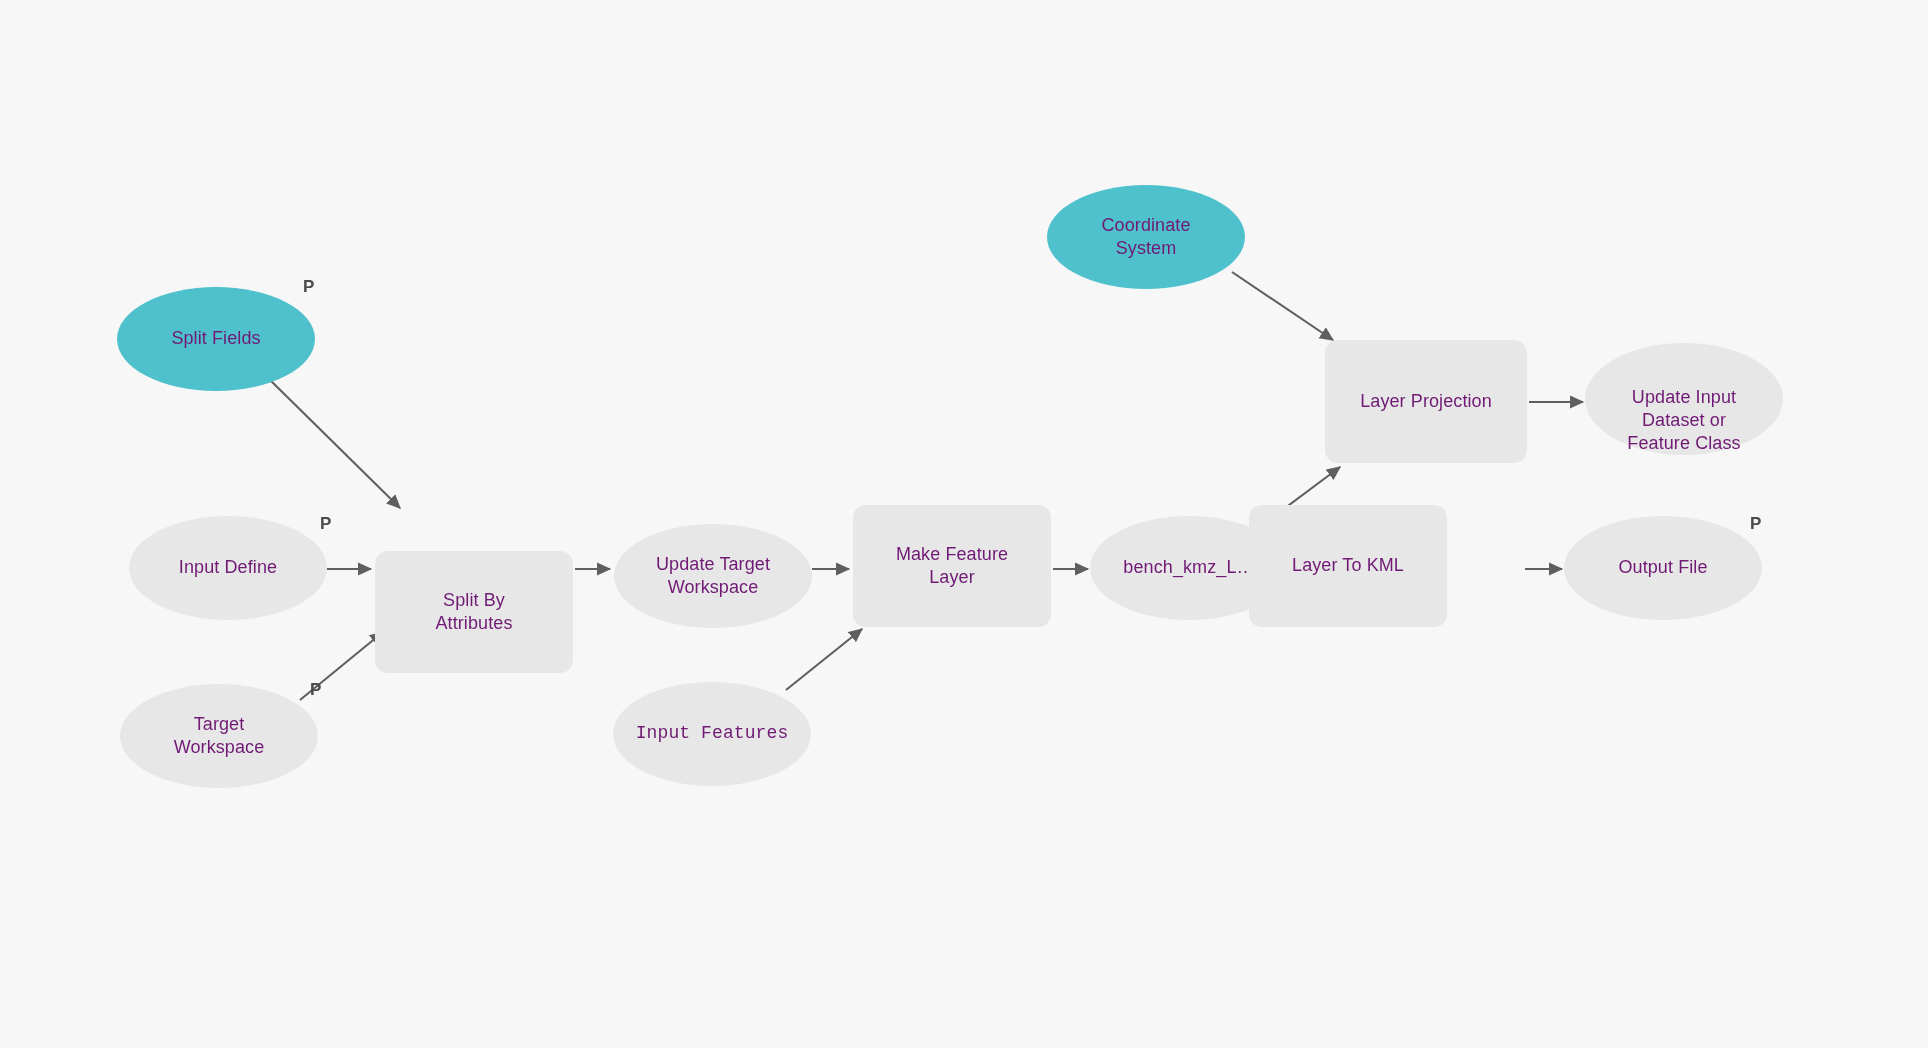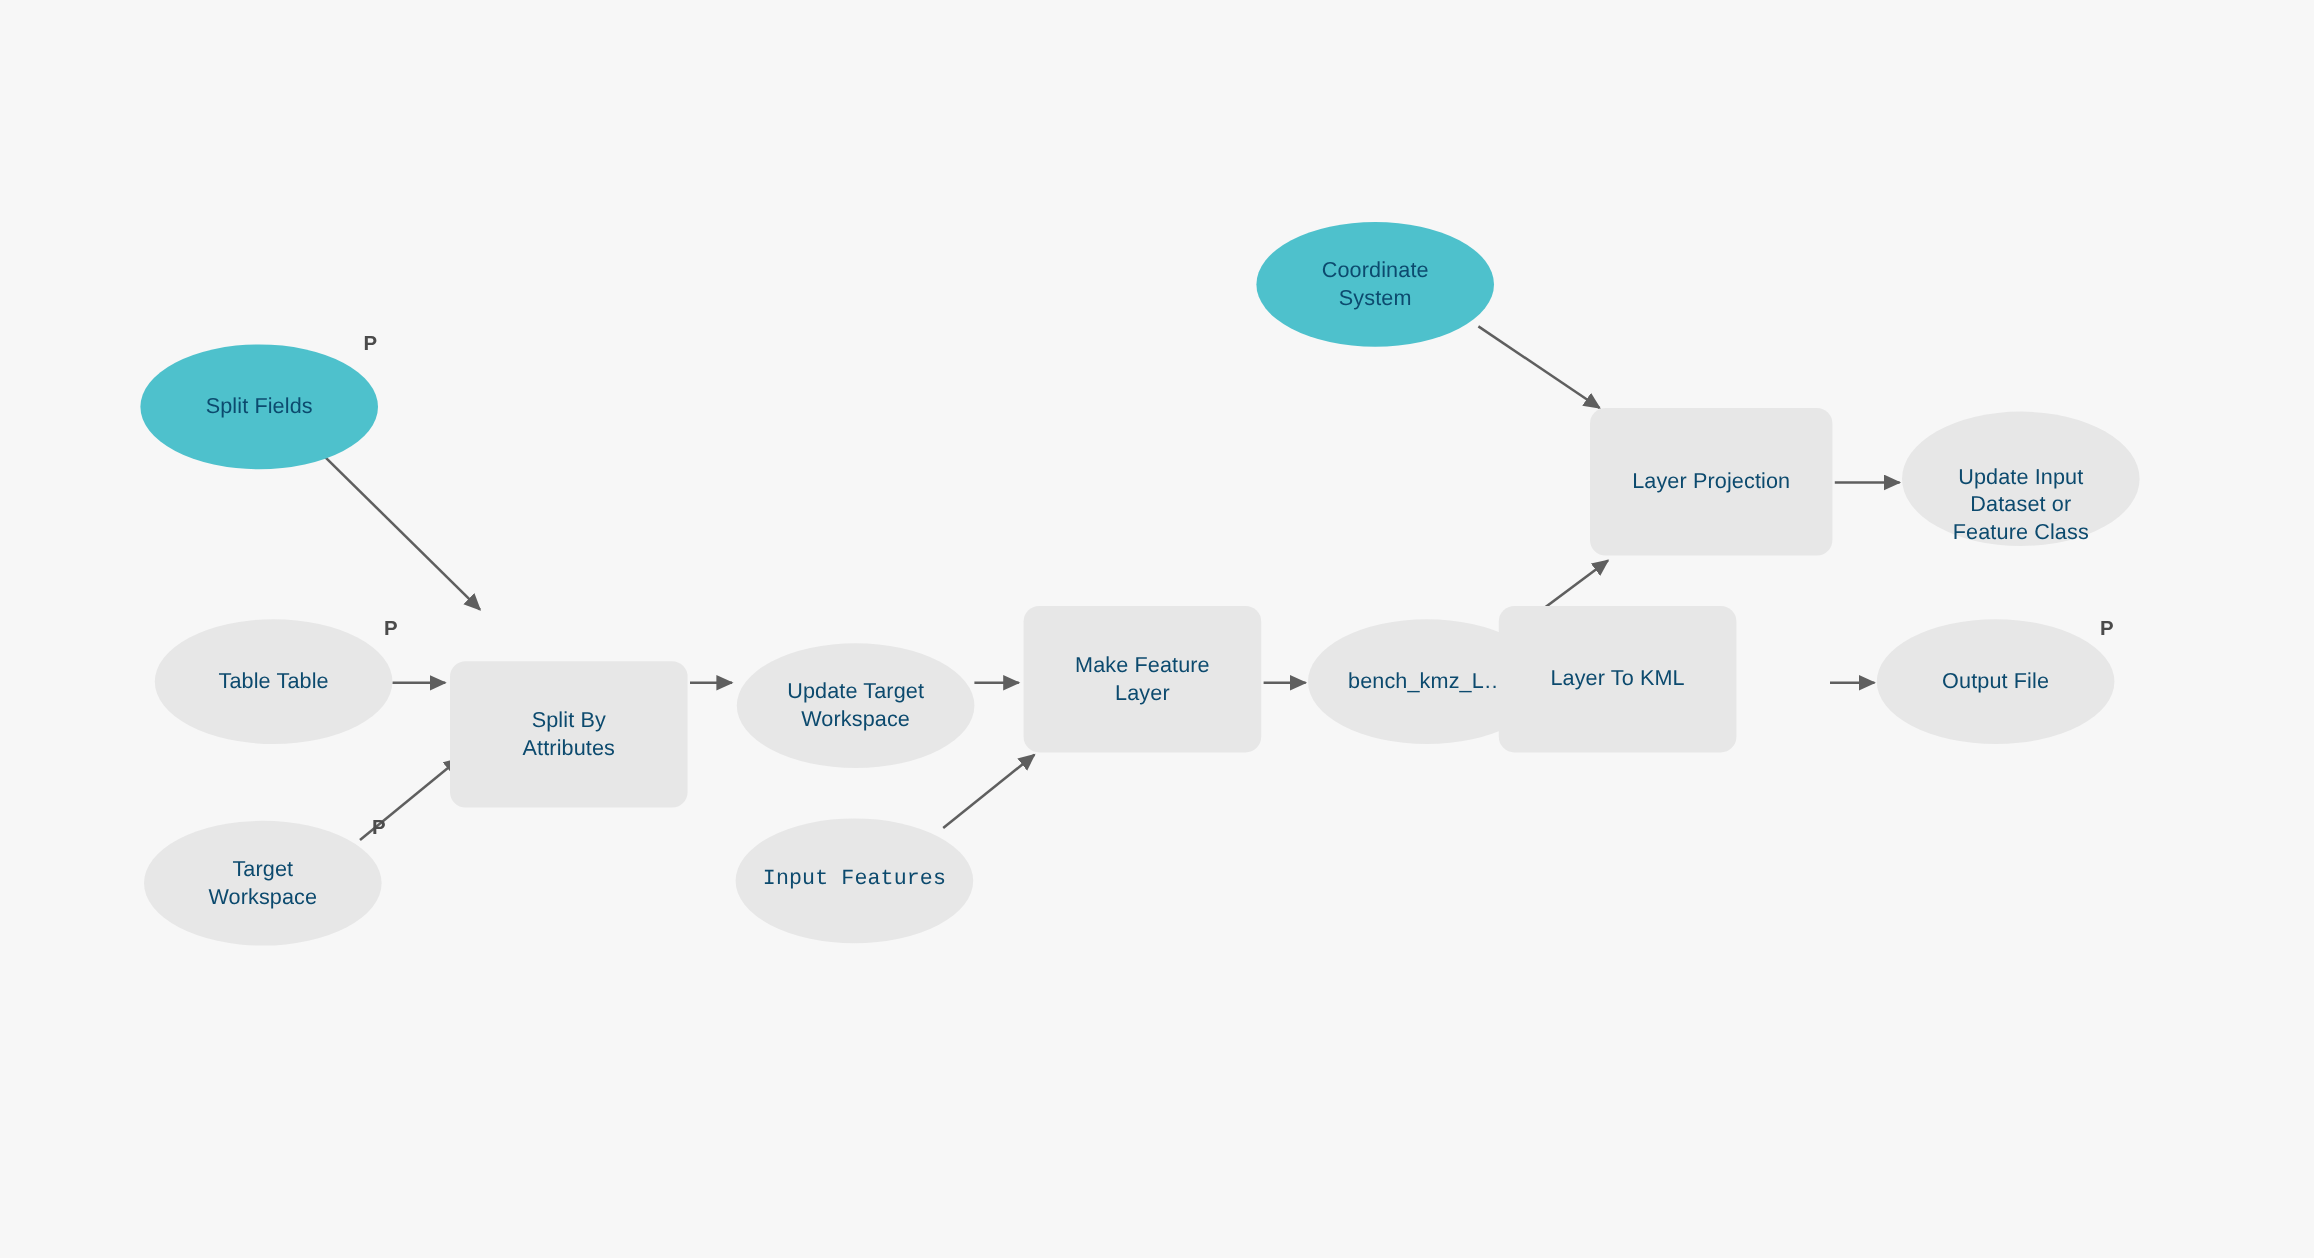--- a/index.html
+++ b/index.html
@@ -28,21 +28,21 @@
     height: 1048px;
     pointer-events: none;
   }
   .node {
     position: absolute;
     display: flex;
     align-items: center;
     justify-content: center;
     text-align: center;
     box-sizing: border-box;
-    color: #0c4a6e;
+    color: #701a75;
     font-size: 18px;
     line-height: 1.28;
     letter-spacing: 0.1px;
     white-space: pre-line;
     padding: 0 8px;
   }
   .node.variable {
     background: #e7e7e7;
     border-radius: 50%;
   }
@@ -85,28 +85,28 @@
       <line x1="1053" y1="569" x2="1088" y2="569" stroke="#5f5f5f" stroke-width="2.1" marker-end="url(#arrowhead)"></line>
       <line x1="1288" y1="569" x2="1321" y2="569" stroke="#5f5f5f" stroke-width="2.1" marker-end="url(#arrowhead)"></line>
       <line x1="1525" y1="569" x2="1562" y2="569" stroke="#5f5f5f" stroke-width="2.1" marker-end="url(#arrowhead)"></line>
       <line x1="1253" y1="532" x2="1340" y2="467" stroke="#5f5f5f" stroke-width="2.1" marker-end="url(#arrowhead)"></line>
       <line x1="1232" y1="272" x2="1333" y2="340" stroke="#5f5f5f" stroke-width="2.1" marker-end="url(#arrowhead)"></line>
       <line x1="1529" y1="402" x2="1583" y2="402" stroke="#5f5f5f" stroke-width="2.1" marker-end="url(#arrowhead)"></line>
     </svg>
   <div id="node-layer">
       <div class="node variable param" style="left: 117px; top: 287px; width: 198px; height: 104px;"><span class="node-label">Split Fields</span></div>
       <div class="p-badge" style="left: 303px; top: 278px;">P</div>
-      <div class="node variable" style="left: 129px; top: 516px; width: 198px; height: 104px;"><span class="node-label">Table Table</span></div>
+      <div class="node variable" style="left: 129px; top: 516px; width: 198px; height: 104px;"><span class="node-label">Input Define</span></div>
       <div class="p-badge" style="left: 320px; top: 515px;">P</div>
       <div class="node variable" style="left: 120px; top: 684px; width: 198px; height: 104px;"><span class="node-label">Target
 Workspace</span></div>
       <div class="p-badge" style="left: 310px; top: 681px;">P</div>
       <div class="node tool" style="left: 375px; top: 505px; width: 198px; height: 122px; margin-top: 46px;"><span class="node-label">Split By
 Attributes</span></div>
-      <div class="node variable" style="left: 614px; top: 536px; width: 198px; height: 104px;"><span class="node-label">Update Target
+      <div class="node variable" style="left: 614px; top: 524px; width: 198px; height: 104px;"><span class="node-label">Update Target
 Workspace</span></div>
       <div class="node tool" style="left: 853px; top: 505px; width: 198px; height: 122px;"><span class="node-label">Make Feature
 Layer</span></div>
       <div class="node variable" style="left: 613px; top: 682px; width: 198px; height: 104px; font-family: Liberation Mono, monospace;"><span class="node-label">Input Features</span></div>
       <div class="node variable" style="left: 1090px; top: 516px; width: 198px; height: 104px;"><span class="node-label">bench_kmz_L…</span></div>
       <div class="node tool" style="left: 1249px; top: 505px; width: 198px; height: 122px;"><span class="node-label">Layer To KML</span></div>
       <div class="node variable" style="left: 1564px; top: 516px; width: 198px; height: 104px;"><span class="node-label">Output File</span></div>
       <div class="p-badge" style="left: 1750px; top: 515px;">P</div>
       <div class="node variable param" style="left: 1047px; top: 185px; width: 198px; height: 104px;"><span class="node-label">Coordinate
 System</span></div>

